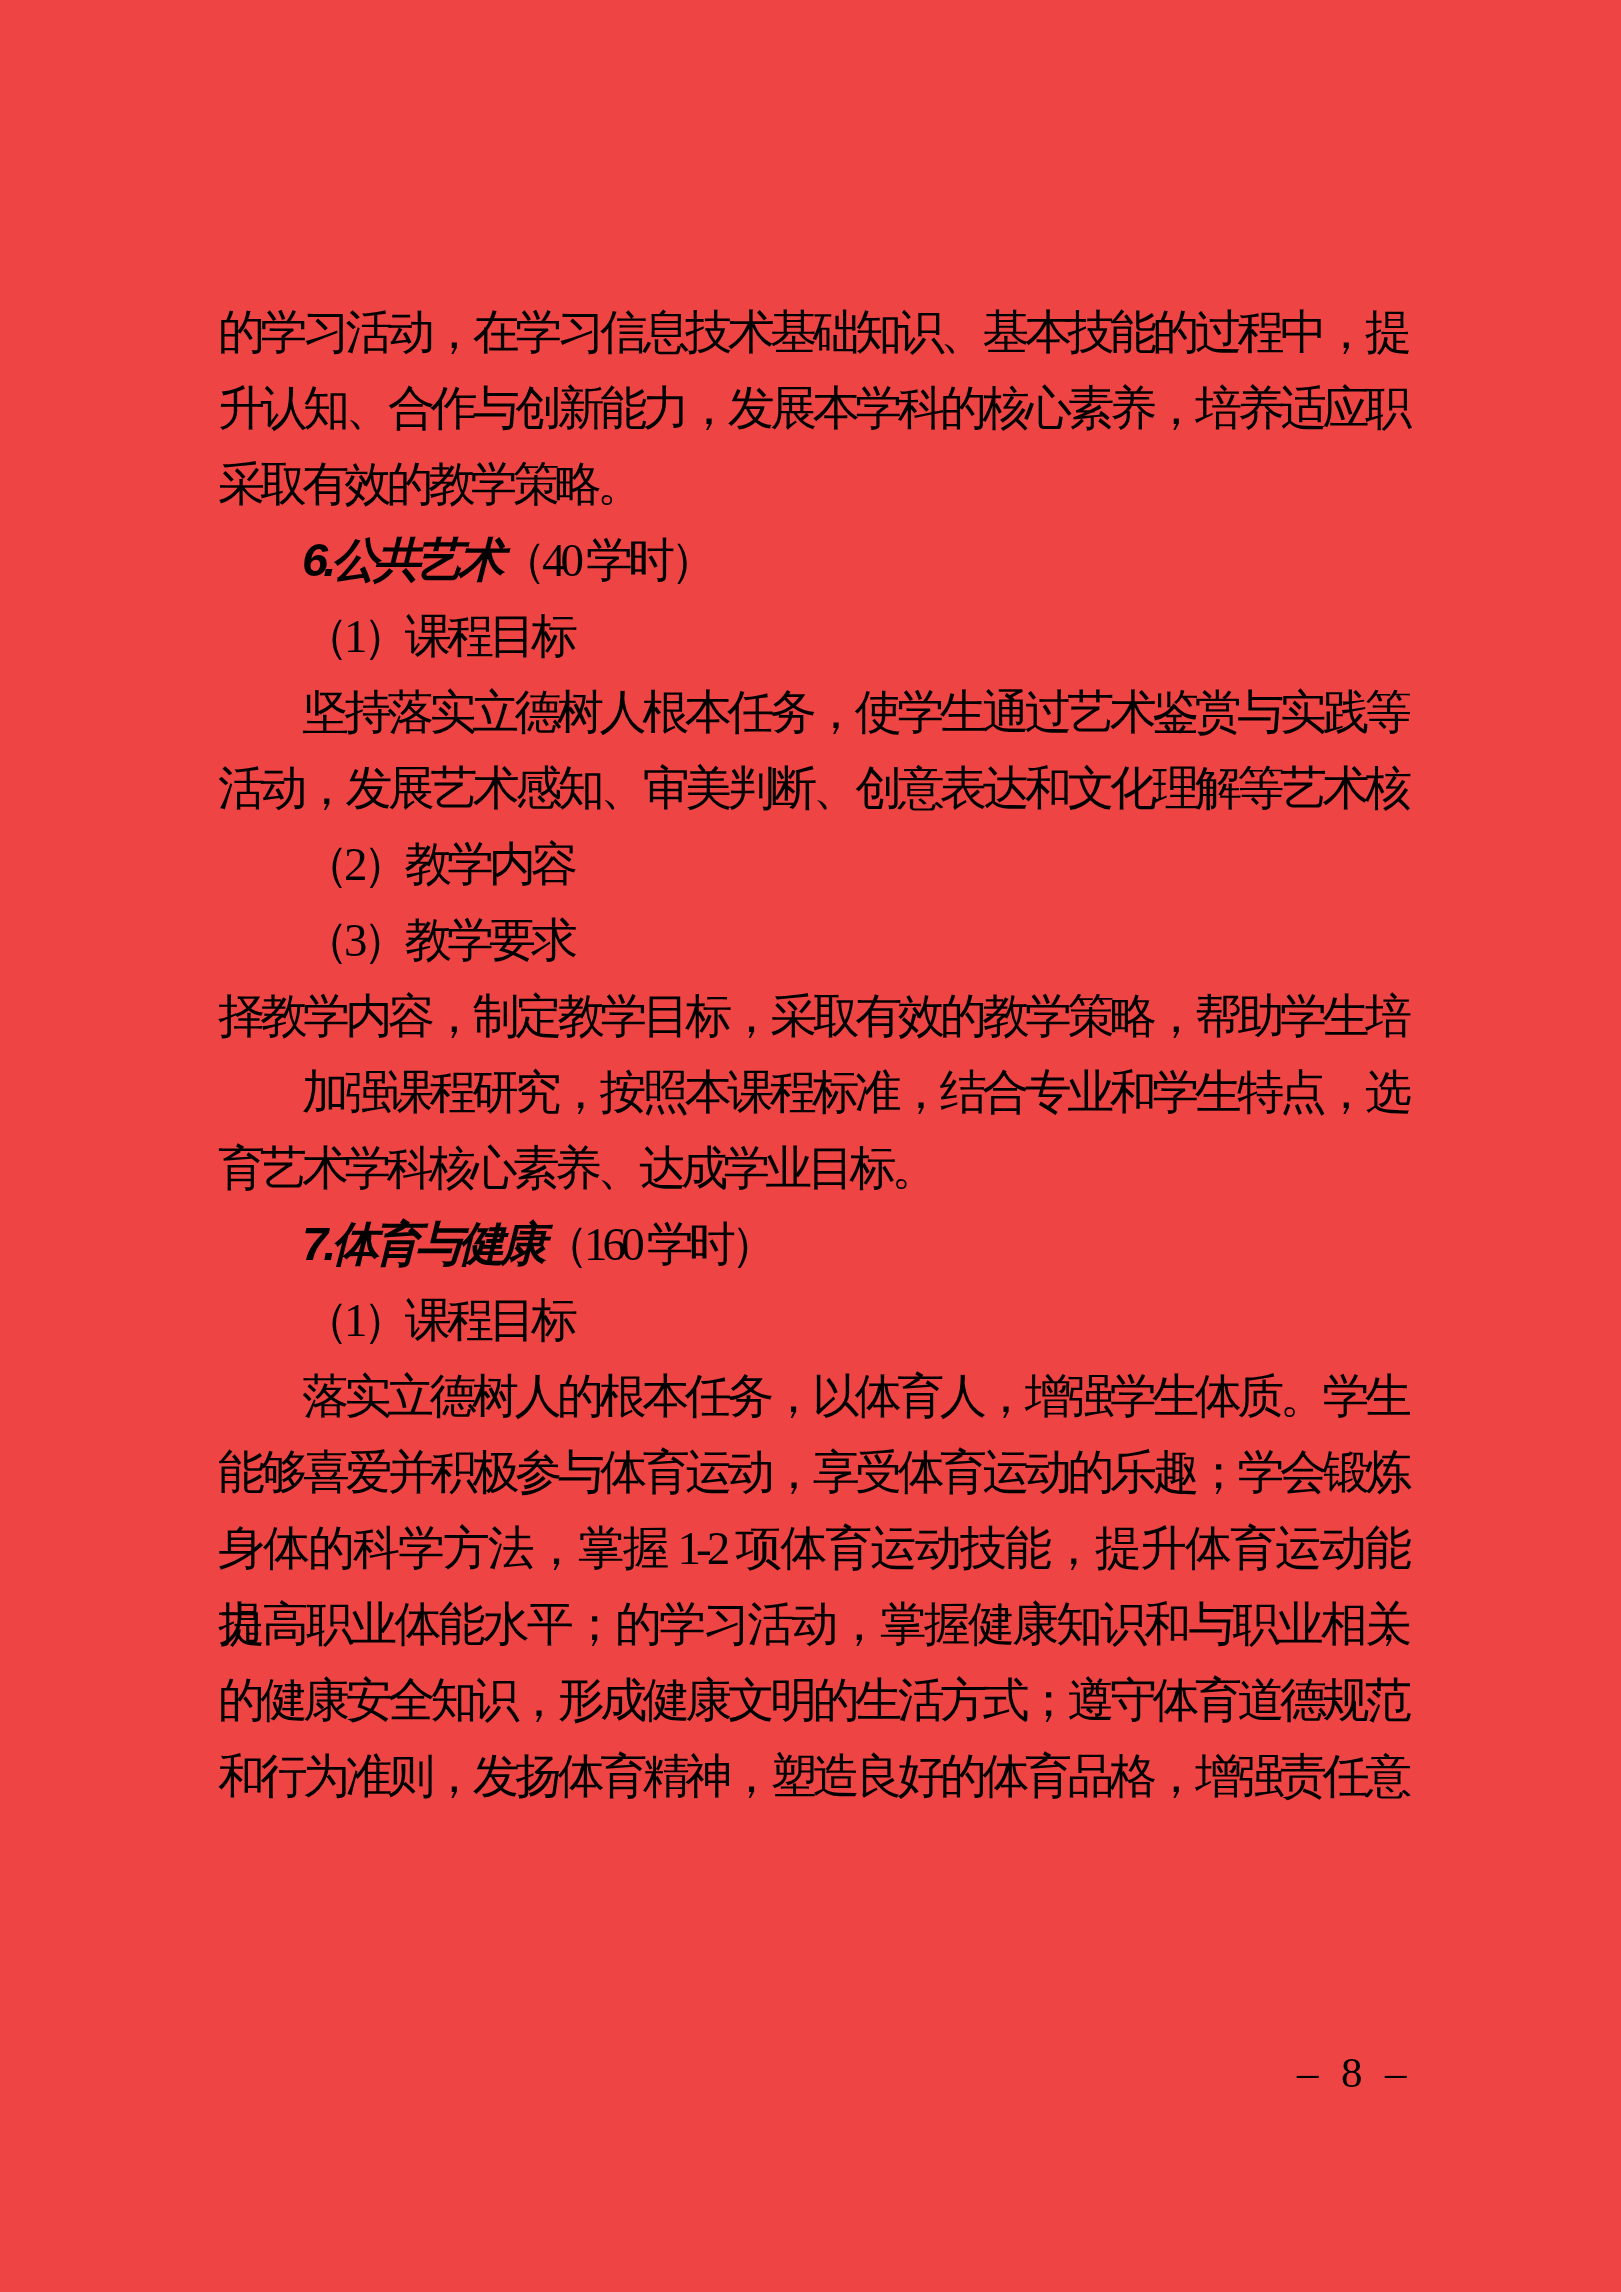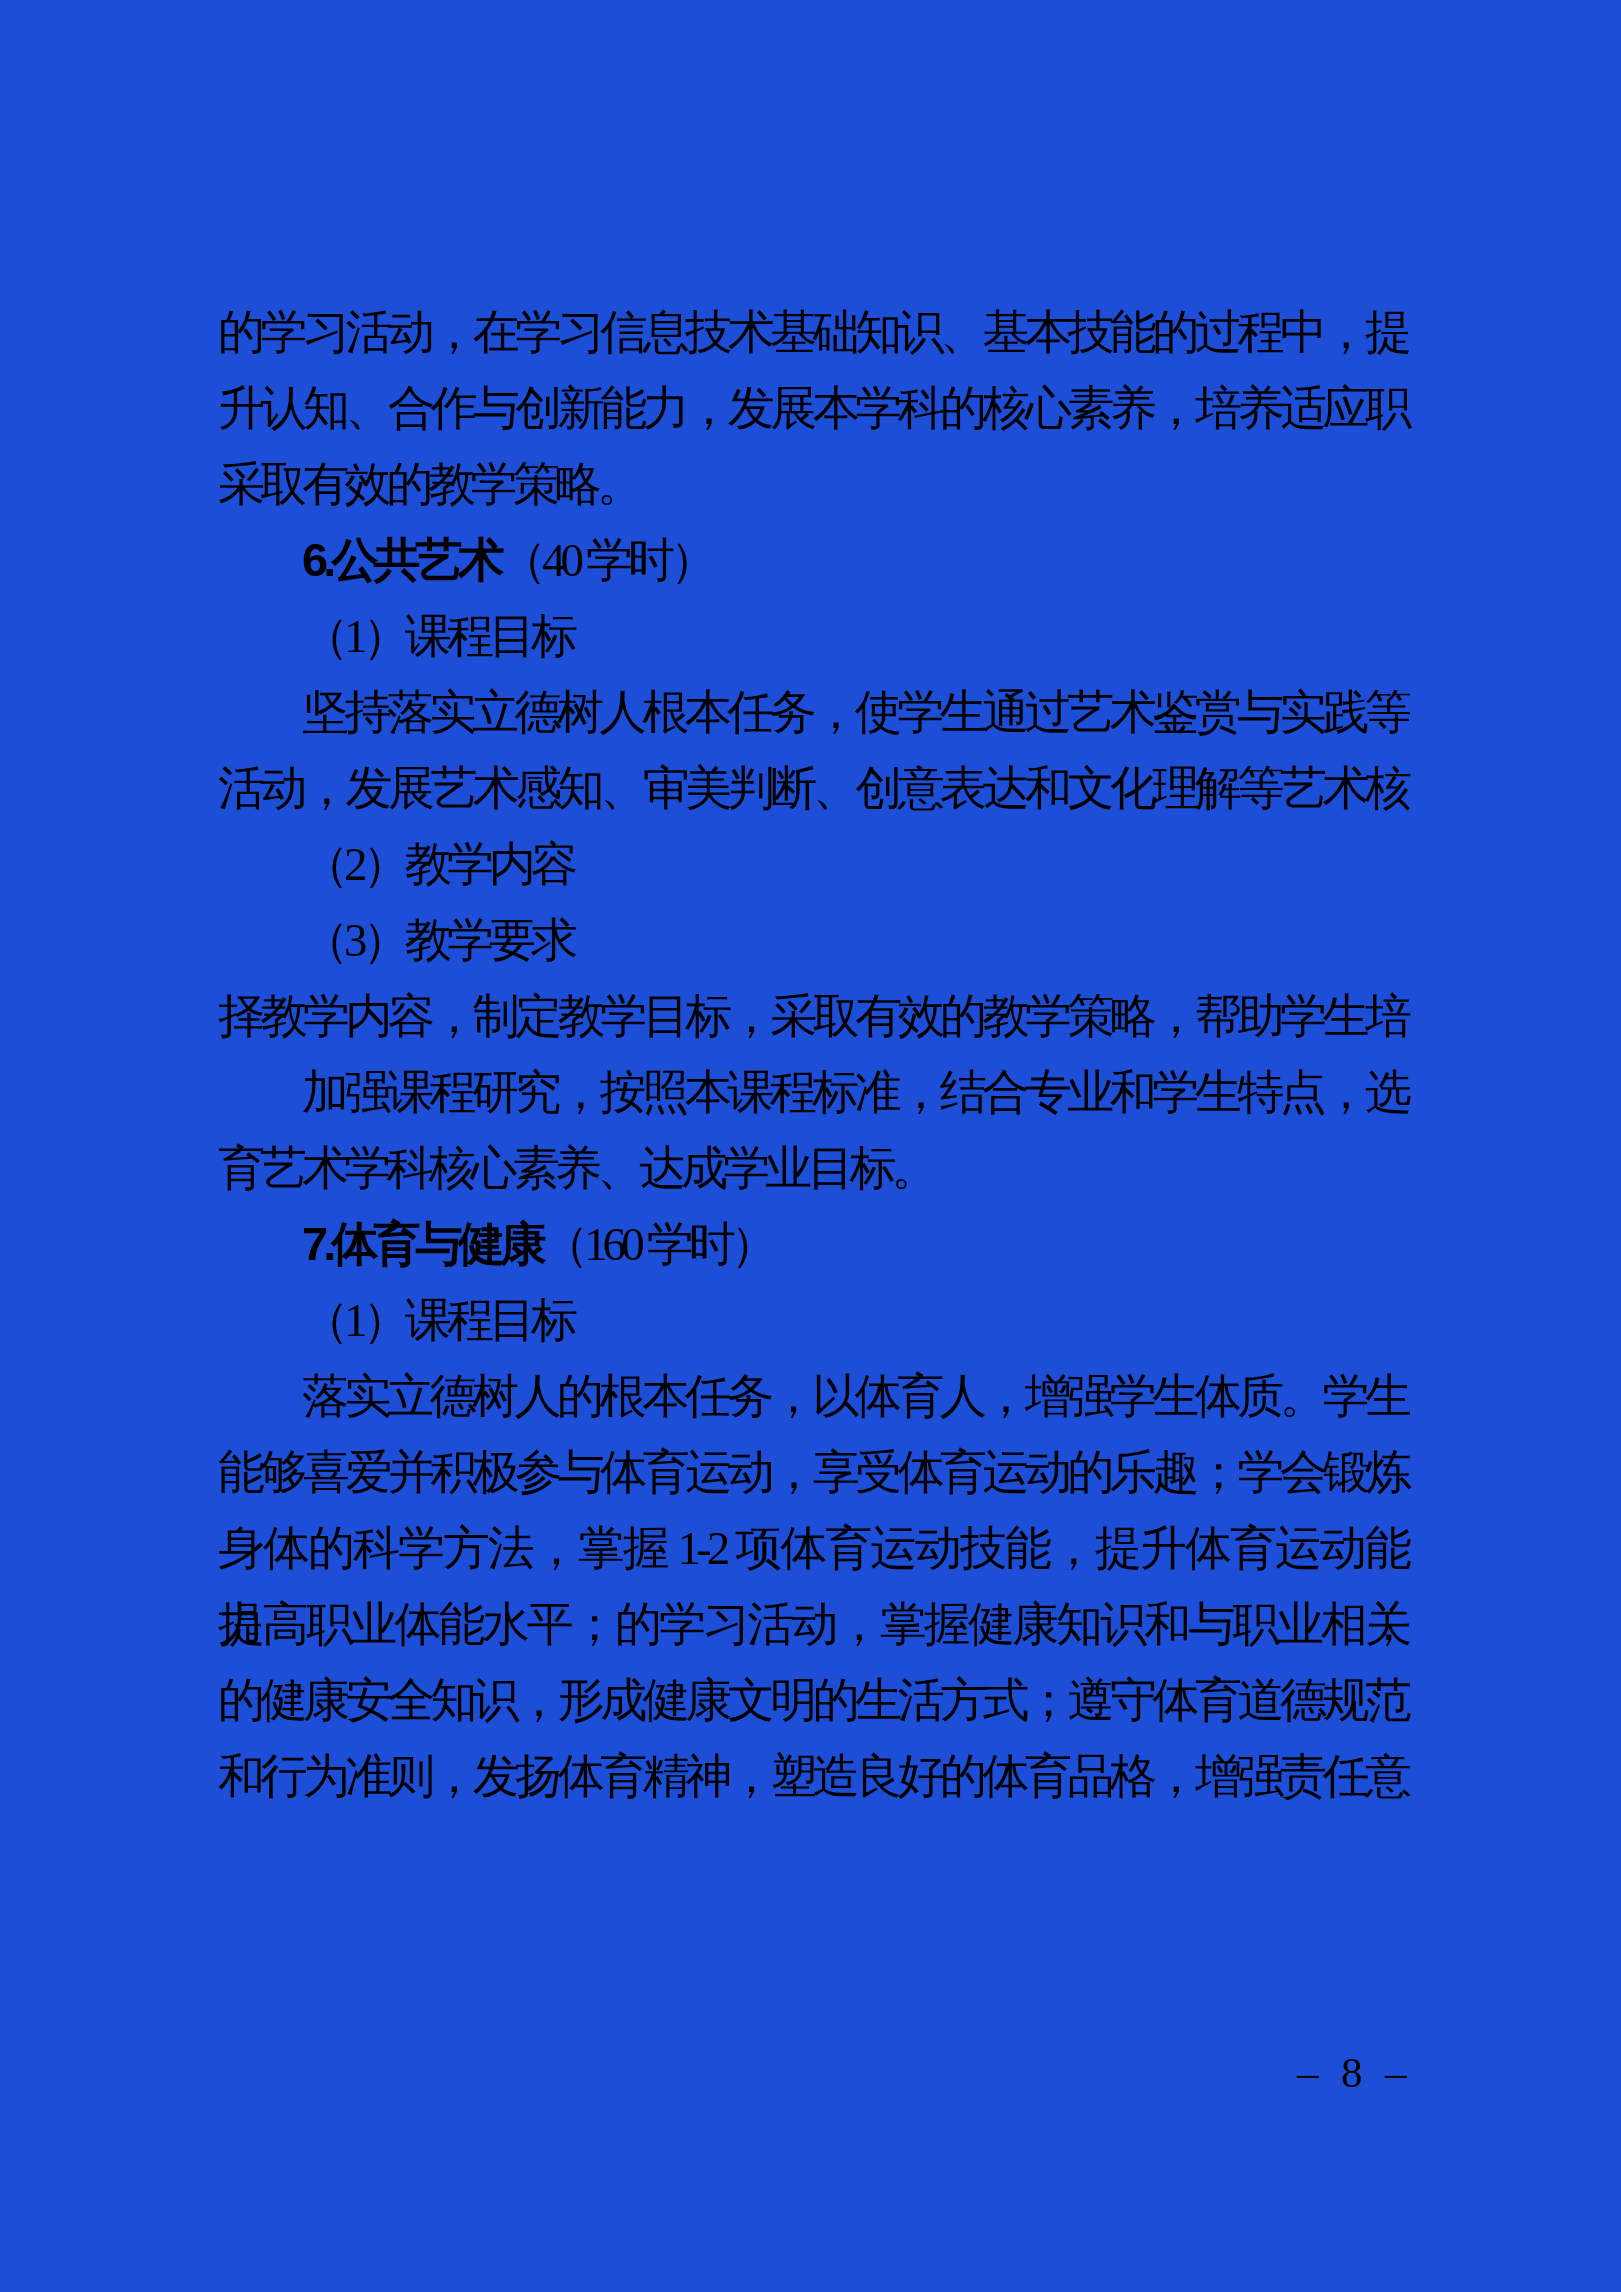--- a/index.html
+++ b/index.html
@@ -2,21 +2,21 @@
 <html><head>
 <meta charset="utf-8">
 <style>
   * { margin: 0; padding: 0; box-sizing: border-box; }
   html, body { background: #888; }
   .page {
     position: relative;
     width: 1621px;
     height: 2293px;
     margin: 0 auto;
-    background: #1d4ed8;
+    background: #ef4444;
     overflow: hidden;
   }
   .content {
     position: absolute;
     left: 218px;
     top: 294px;
     width: 1189px;
     color: #000000;
     font-family: "Liberation Serif", "DejaVu Serif", serif;
     font-size: 47px;
@@ -33,20 +33,21 @@
     white-space: normal;
     text-align: justify;
     text-align-last: justify;
   }
   
   .in { text-indent: 84px; }
   
   .hb {
     font-family: "Liberation Sans", "DejaVu Sans", sans-serif;
     font-weight: 700;
+    font-style: italic;
   }
   .footer {
     position: absolute;
     left: 1297px;
     top: 2051px;
     color: #000000;
     font-family: "Liberation Serif", "DejaVu Serif", serif;
     font-size: 43px;
     line-height: 43px;
     word-spacing: 9.8px;

